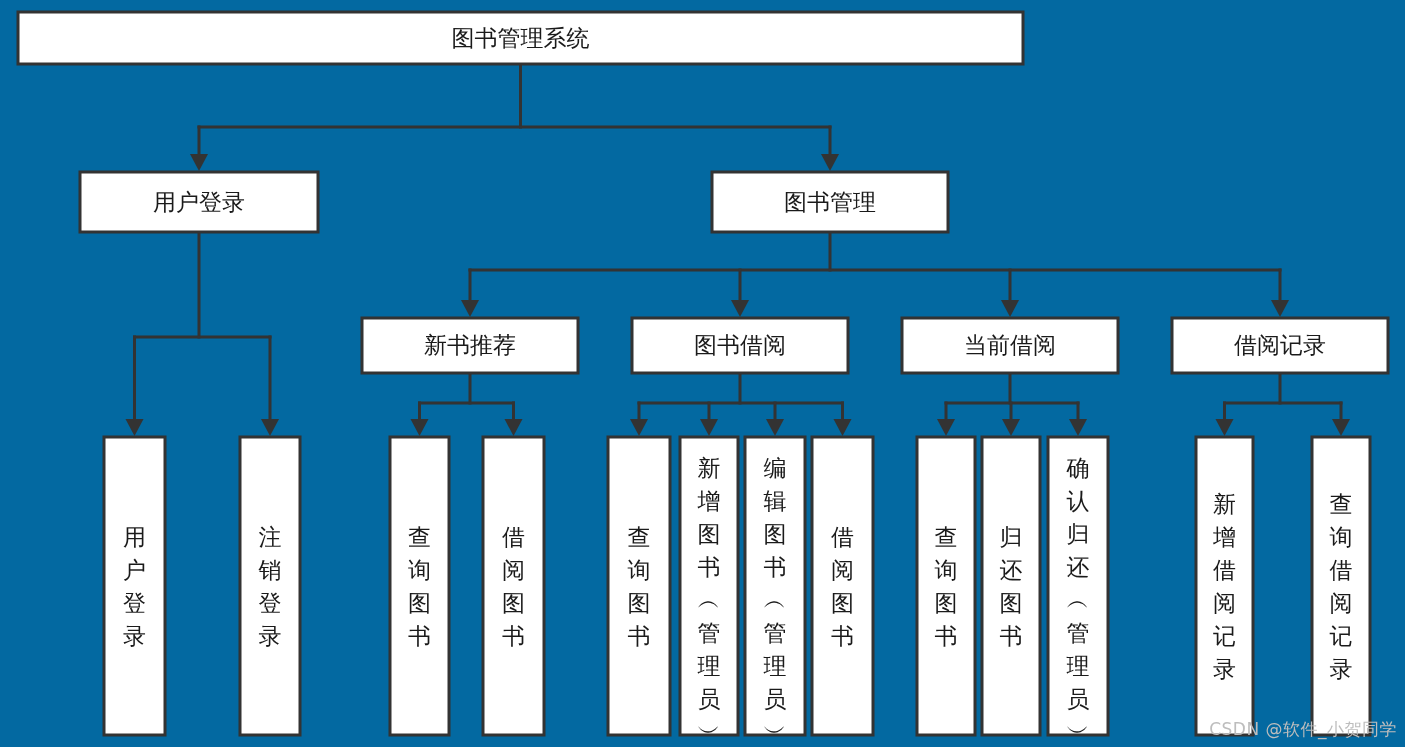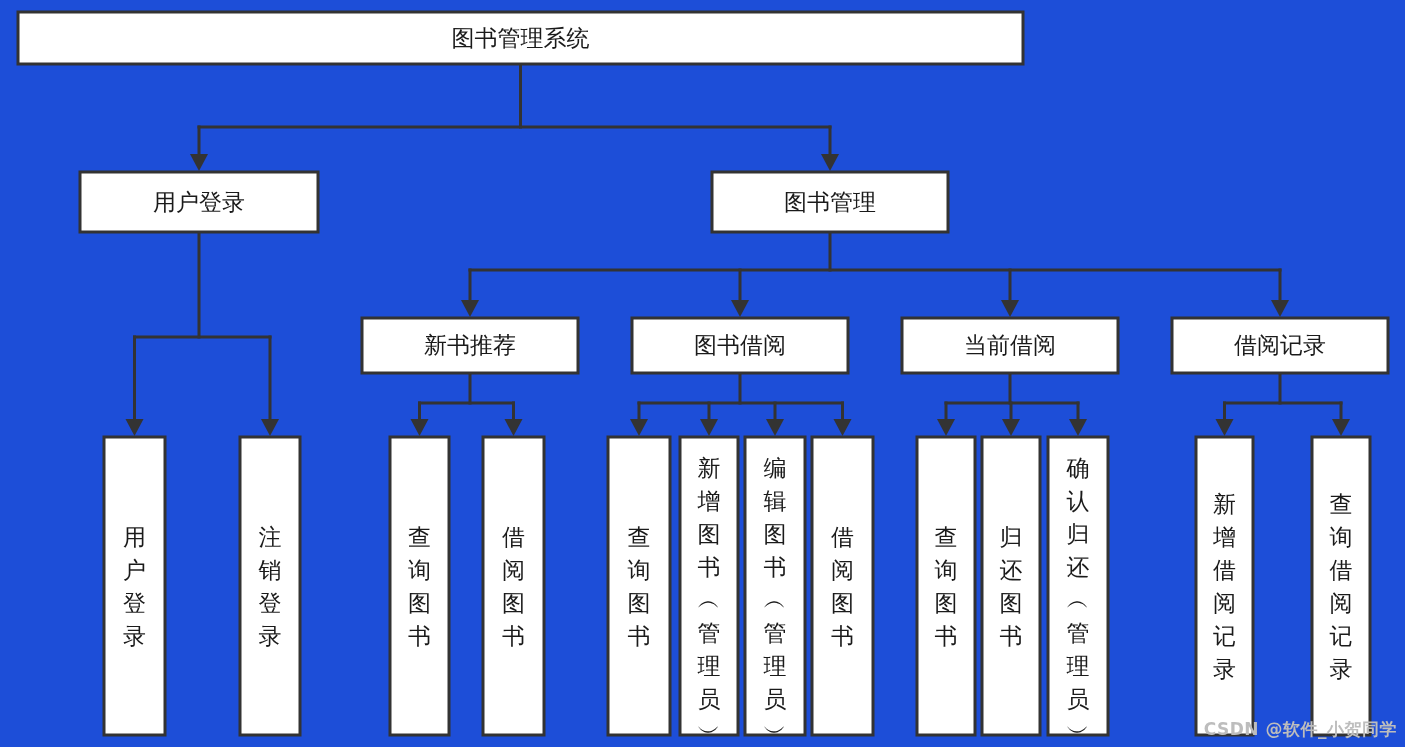--- a/index.html
+++ b/index.html
@@ -7,21 +7,21 @@
     padding: 0;
     background: #ffffff;
   }
   body {
     font-family: "DejaVu Sans", "Liberation Sans", sans-serif;
   }
   #diagram-root {
     position: relative;
     width: 1405px;
     height: 747px;
-    background: #1d4ed8;
+    background: #0369a1;
     overflow: hidden;
     text-align: right;
   }
   svg#chart-svg {
     position: absolute;
     left: 0;
     top: 0;
     width: 1405px;
     height: 747px;
   }
@@ -55,21 +55,20 @@
   .watermark {
     position: absolute;
     right: 8px;
     bottom: 6px;
     font-family: "DejaVu Sans", "Liberation Sans", sans-serif;
     font-size: 17px;
     color: #bdbdbd;
     letter-spacing: 0.5px;
     white-space: nowrap;
     user-select: none;
-    font-weight: bold;
   }
 </style>
 </head>
 <body>
 
 <div id="diagram-root">
   <svg id="chart-svg" viewBox="0 0 1405 747">
     <g id="connectors-layer">
         <path class="connector" d="M 520.5 64 L 520.5 127"></path>
         <path class="connector" d="M 199 127 L 830 127"></path>

